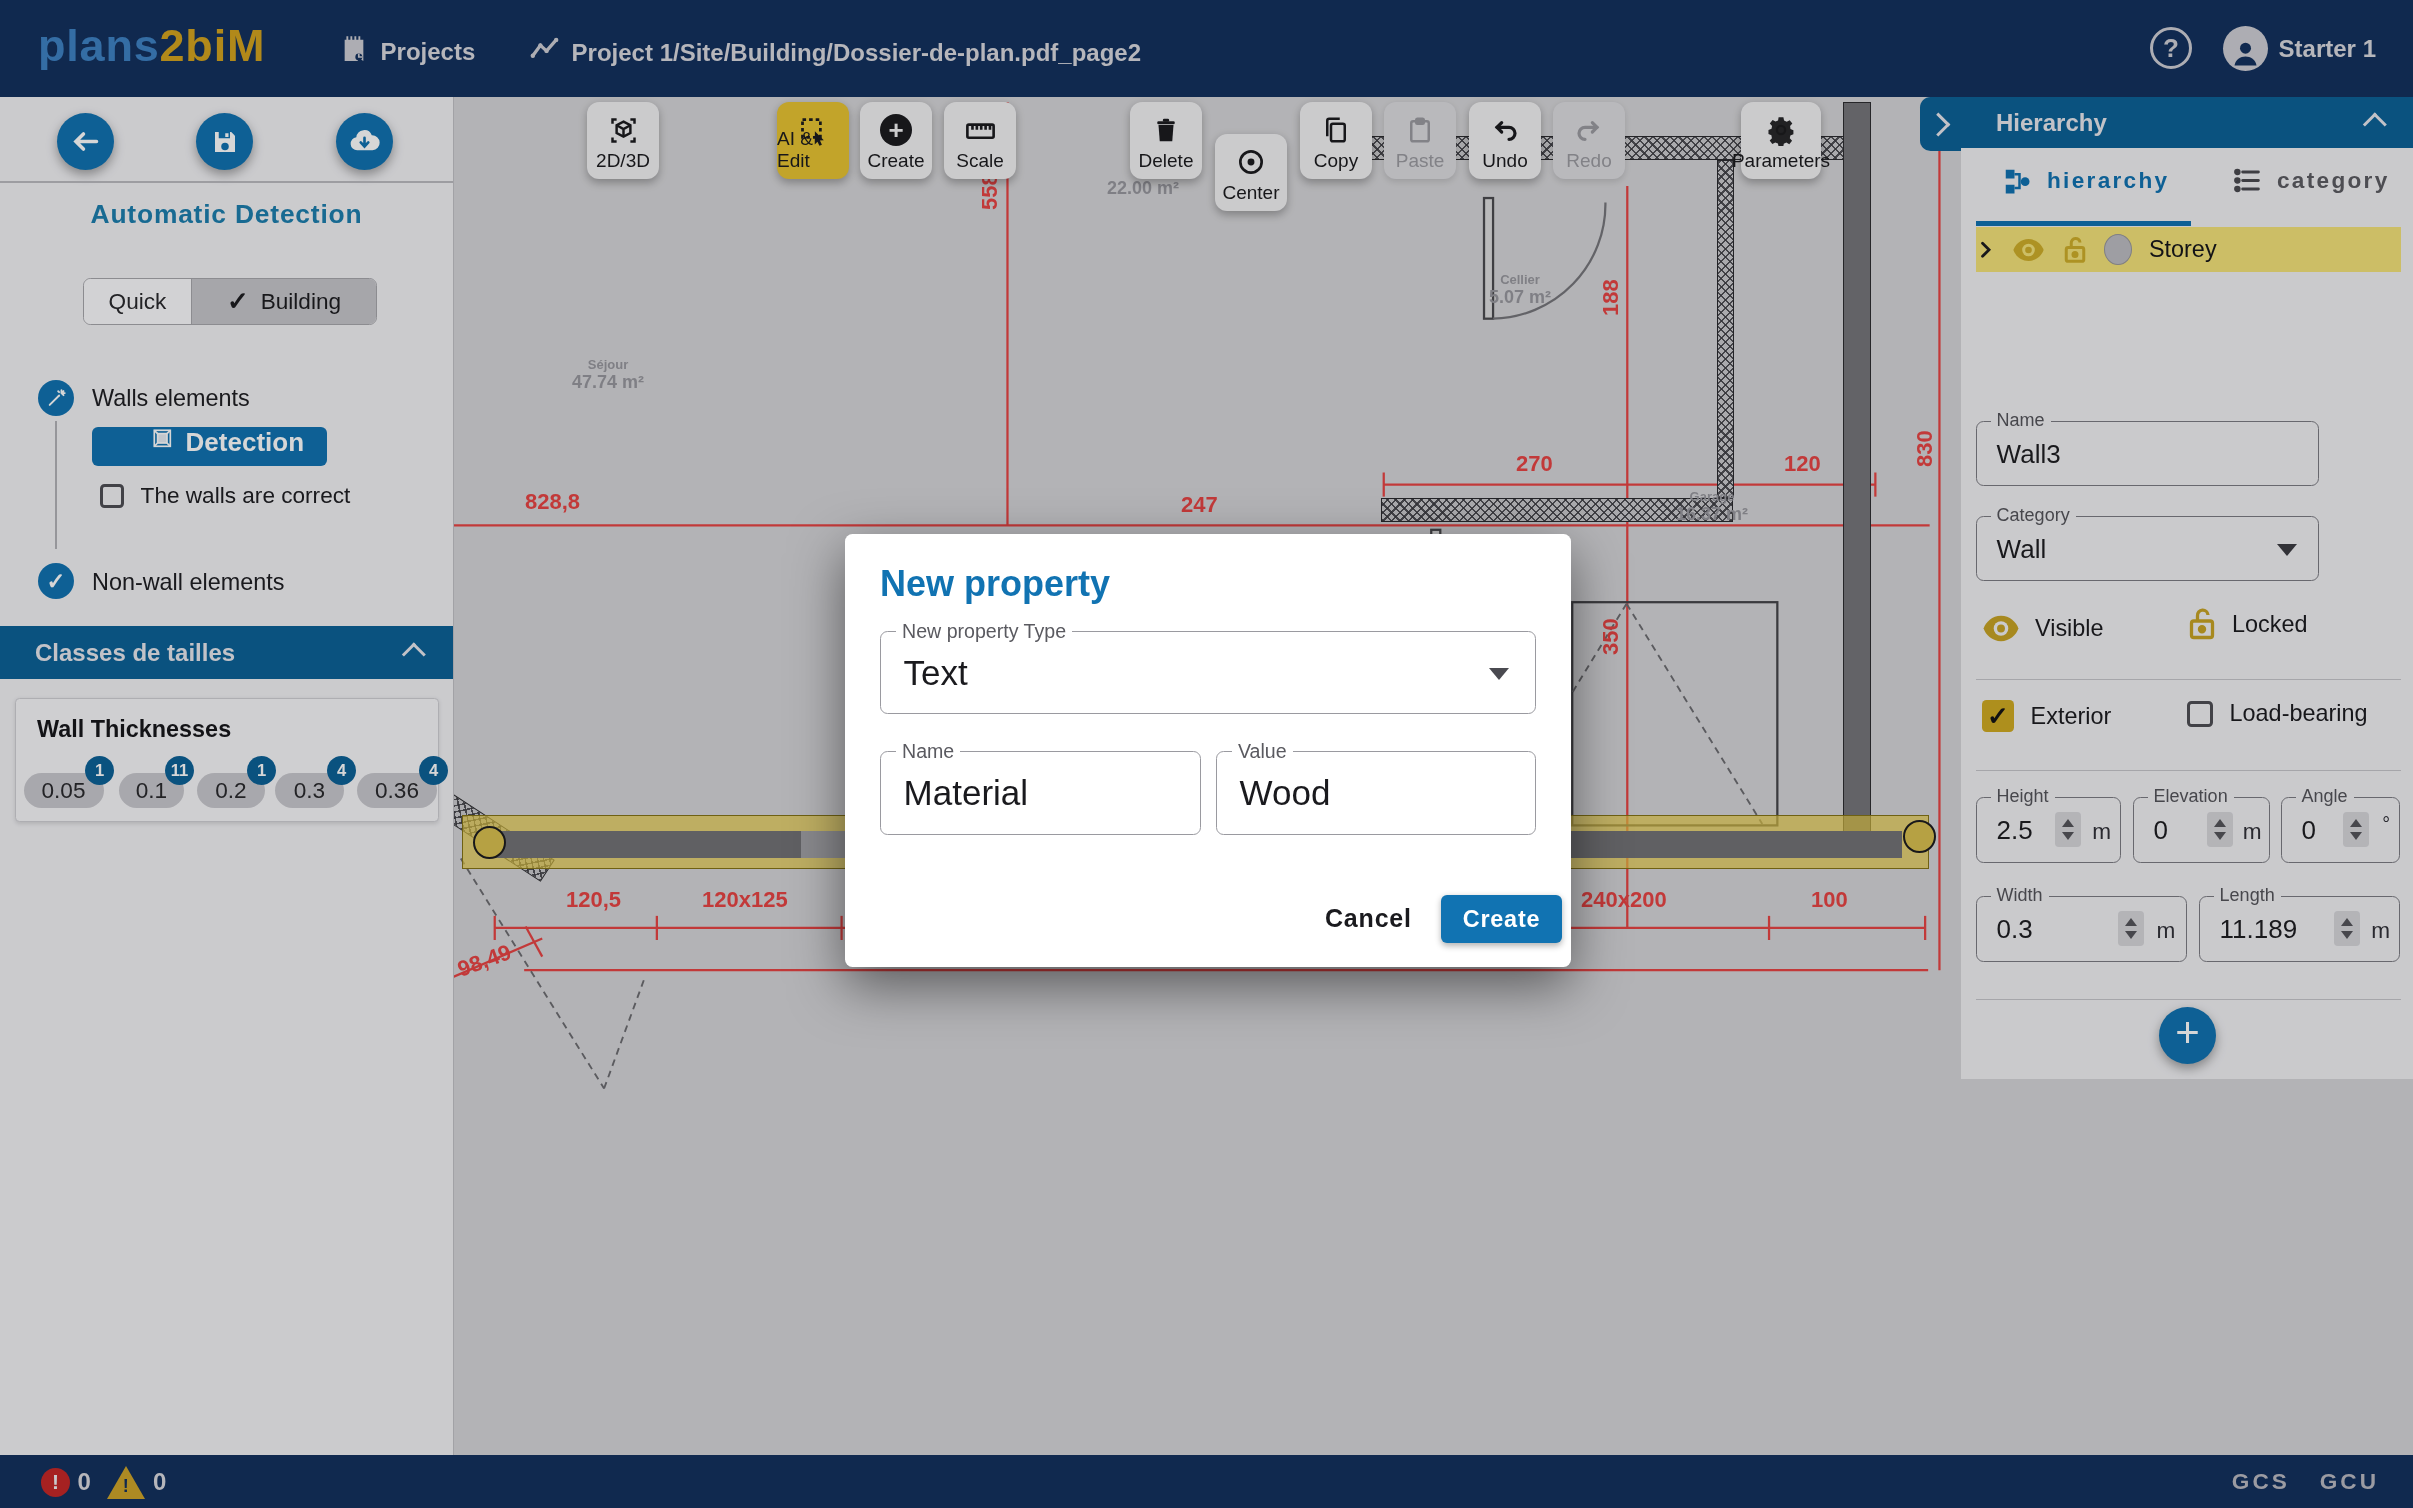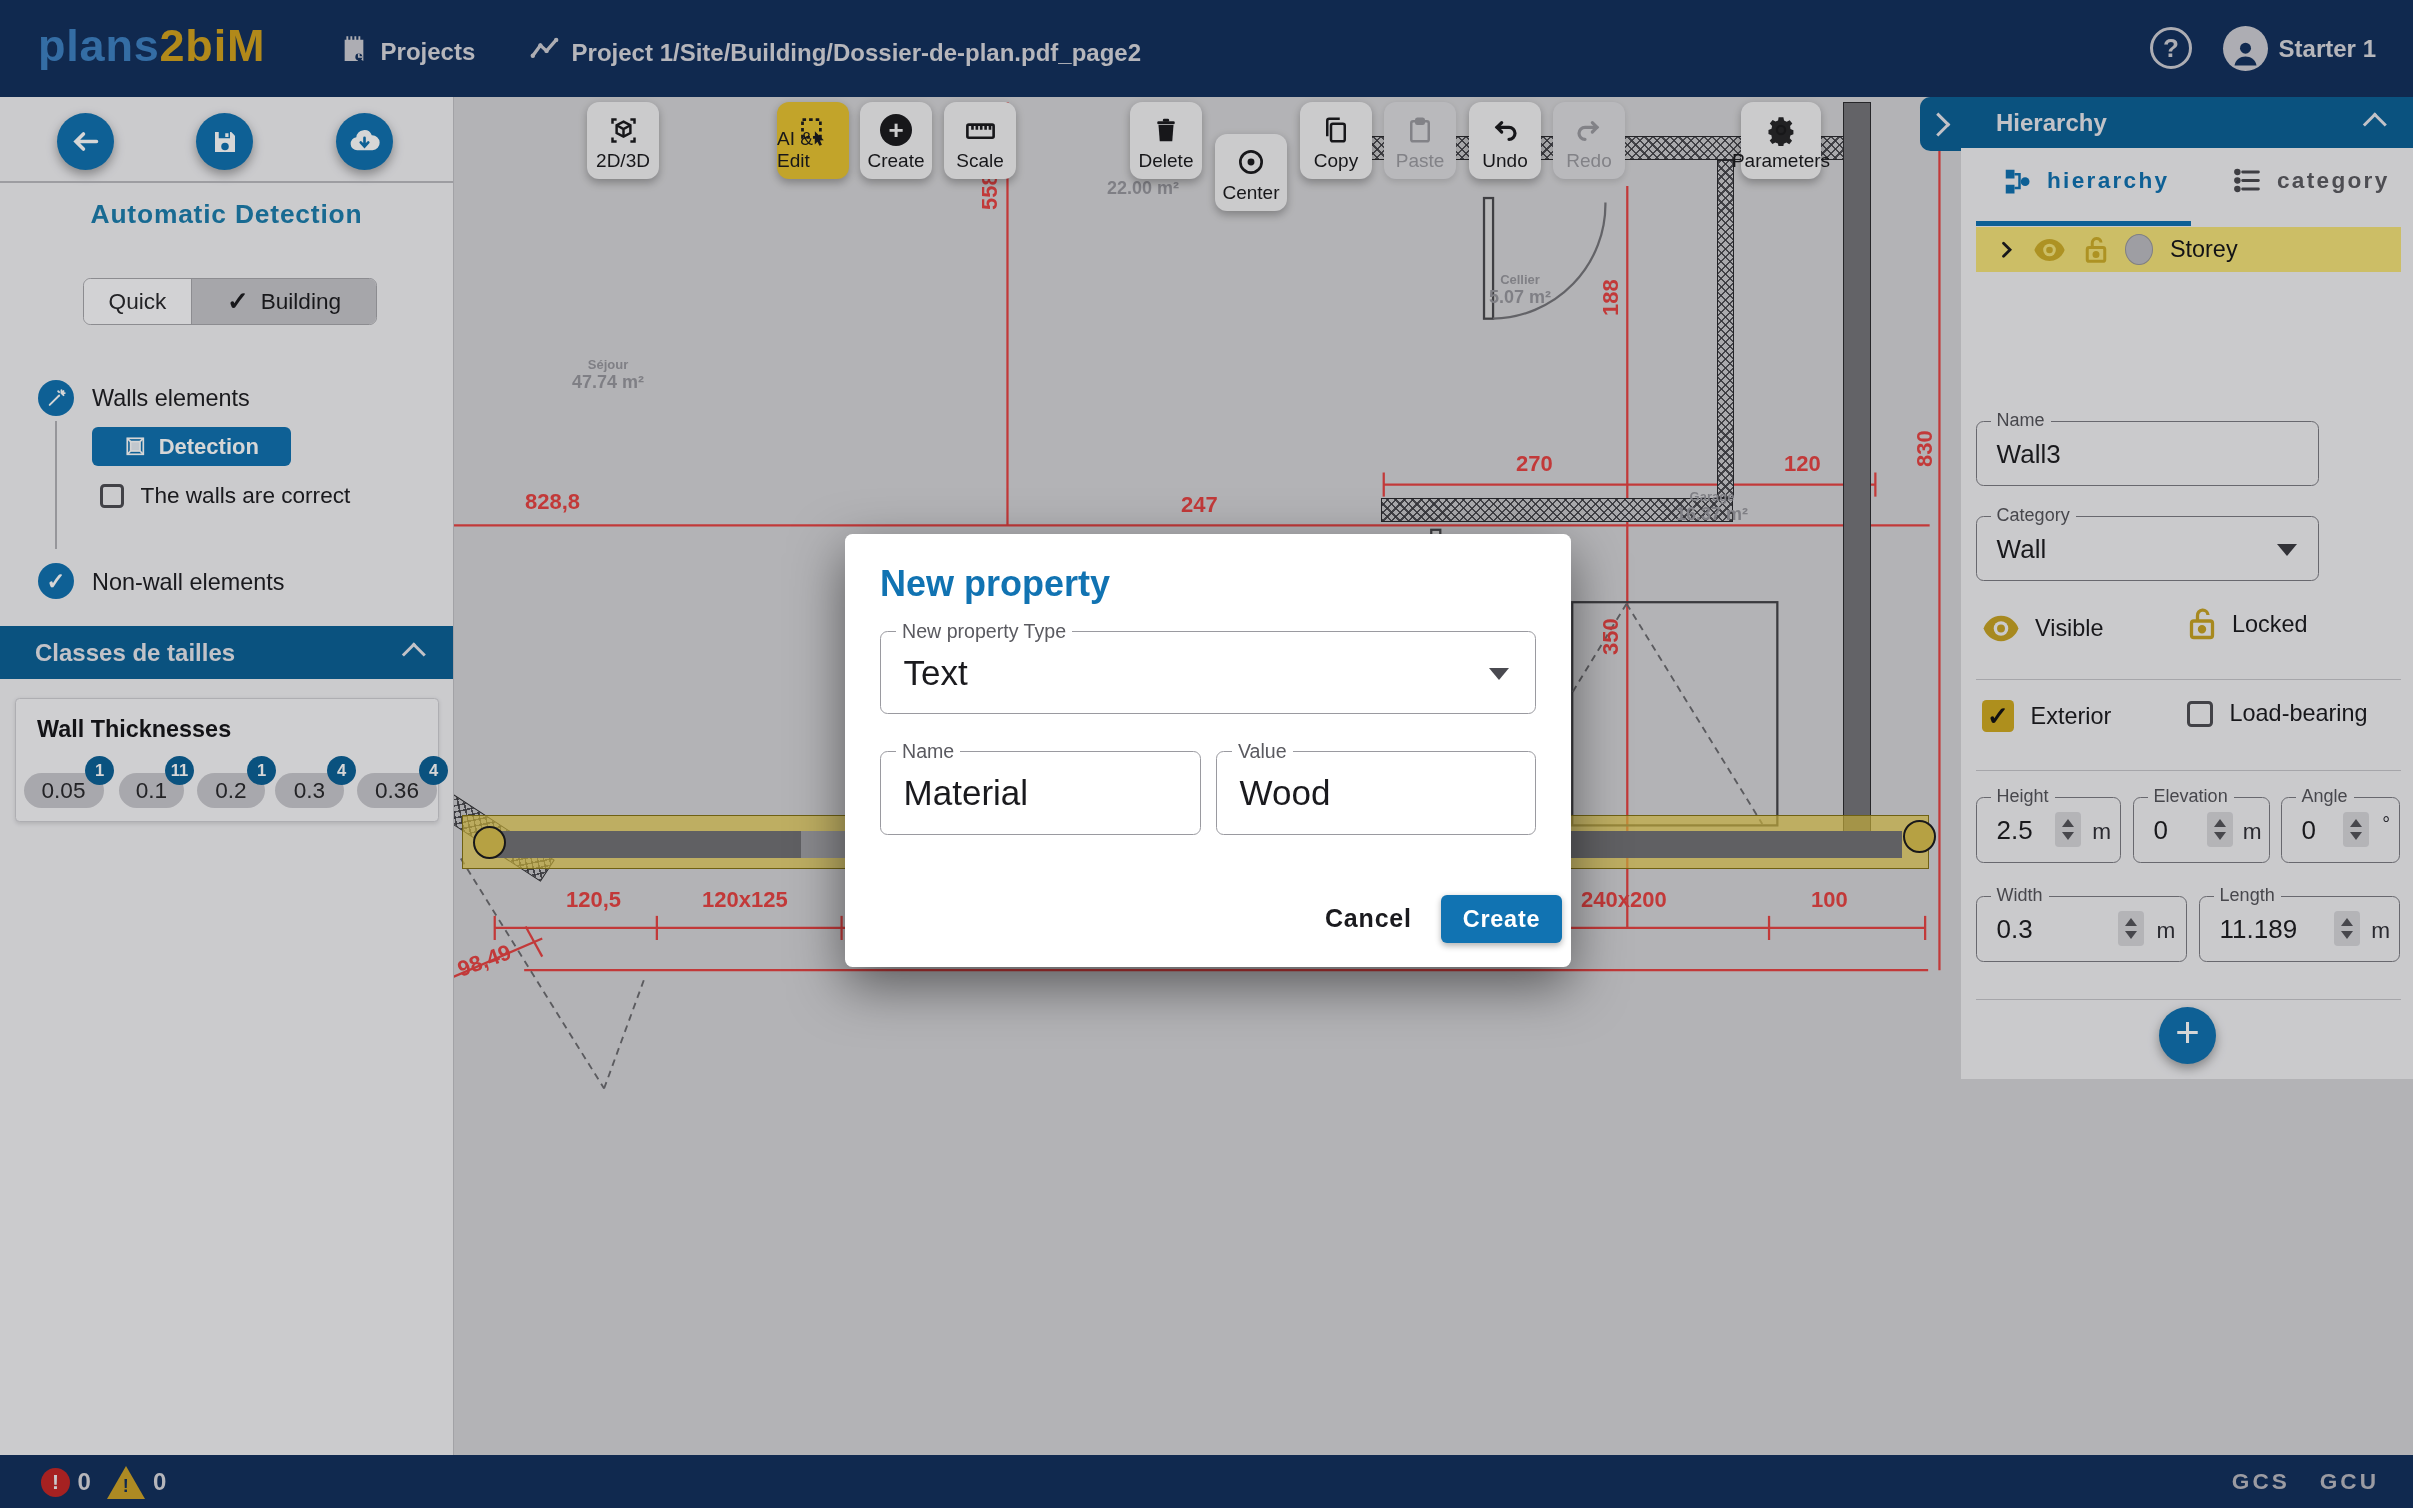--- a/index.html
+++ b/index.html
@@ -333,21 +333,21 @@
     <div class="abs" style="left:38px;top:283px;width:36px;height:36px;border-radius:50%;background:#1173b2;display:flex;align-items:center;justify-content:center;">
       <svg width="22.6" height="22.6" viewBox="0 0 24 24" stroke="#fff" stroke-width="2" stroke-linecap="round" fill="none">
         <path d="M5 19 15 9"></path>
           <path d="M17.5 6.5v-3M17.5 6.5l2.2-2.2M17.5 6.5H21M17.5 6.5l2.2 2.2M14 4.5l1 1"></path>
         </svg>
     </div>
     <div class="abs" style="left:92px;top:288px;font-size:23.4px;color:#202024;">Walls elements</div>
 
     <div class="abs" style="left:55px;top:324px;width:1.5px;height:128px;background:#b3b3b8;"></div>
 
-    <div class="abs" style="left:92px;top:330px;width:199px;height:39px;background:#1173b2;border-radius:6px;display:flex;align-items:center;justify-content:center;gap:12px;color:#fff;font-size:22px;font-weight:bold;">
+    <div class="abs" style="left:92px;top:330px;width:199px;height:39px;background:#1173b2;border-radius:6px;display:flex;justify-content:center;gap:12px;color:#fff;font-size:26px;font-weight:bold;padding-left:36px;">
       <svg width="22.6" height="22.6" viewBox="0 0 24 24" fill="none" stroke="#fff" stroke-width="1.8">
         <rect x="3.5" y="3.5" width="17" height="17"></rect>
           <rect x="7" y="7" width="10" height="10" fill="#e6eef5" stroke="#fff"></rect>
         <path d="M3.5 3.5 7 7M20.5 3.5 17 7M20.5 20.5 17 17M3.5 20.5 7 17"></path>
         </svg>
       <span>Detection</span>
     </div>
 
     <div class="abs" style="left:100px;top:386px;display:flex;align-items:center;gap:16.6px;">
       <span class="cbx" style="width:24px;height:24px;border:3px solid #4f4f55;"></span>
@@ -421,21 +421,21 @@
       <svg width="29" height="29" viewBox="0 0 24 24" fill="none" stroke="#4a4a50" stroke-width="2.4" stroke-linecap="round">
         <path d="M8 5h13M8 12h13M8 19h13"></path>
           <circle cx="3.6" cy="5" r="1.5" fill="#4a4a50"></circle>
           <circle cx="3.6" cy="12" r="1.5" fill="#4a4a50"></circle>
           <circle cx="3.6" cy="19" r="1.5" fill="#4a4a50"></circle>
         </svg>
       <span>category</span>
     </div>
     <div class="abs" style="left:15px;top:124px;width:215px;height:4.5px;background:#1173b2;"></div>
 
-    <div class="abs" style="left:15px;top:130px;width:425px;height:45px;background:#f3e37a;display:flex;align-items:center;gap:16.6px;padding-left:21px;box-sizing:border-box;">
+    <div class="abs" style="left:15px;top:130px;width:425px;height:45px;background:#f3e37a;display:flex;align-items:center;gap:16.6px;box-sizing:border-box;">
       <svg width="19.6" height="19.6" viewBox="0 0 24 24" fill="none" stroke="#1d1d21" stroke-width="3.4" stroke-linecap="round">
         <path d="M8 4l8 8-8 8"></path>
         </svg>
       <svg width="33" height="26" viewBox="0 0 24 18">
         <path d="M12 1C6.5 1 2.3 5 1 9c1.3 4 5.5 8 11 8s9.7-4 11-8c-1.3-4-5.5-8-11-8Z" fill="#cfae2a"></path>
         <circle cx="12" cy="9" r="4.6" fill="#f3e37a"></circle>
           <circle cx="12" cy="9" r="2.4" fill="#cfae2a"></circle>
         </svg>
       <svg width="26" height="30" viewBox="0 0 20 24" fill="none" stroke="#cfae2a" stroke-width="2.4">
         <rect x="3" y="10" width="14" height="11" rx="1.5"></rect>

